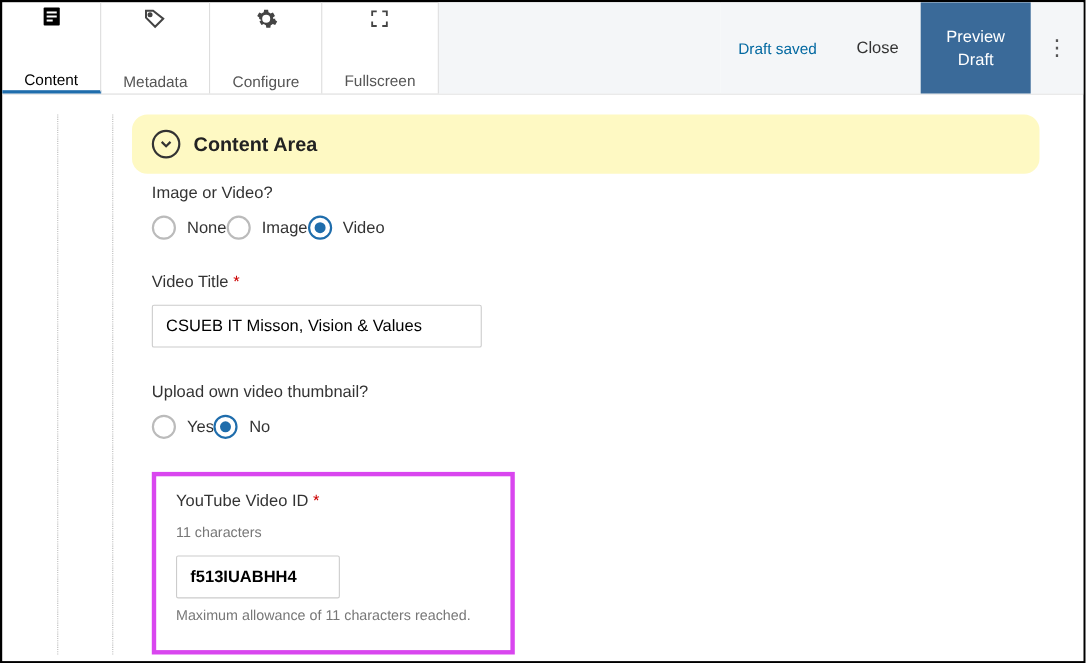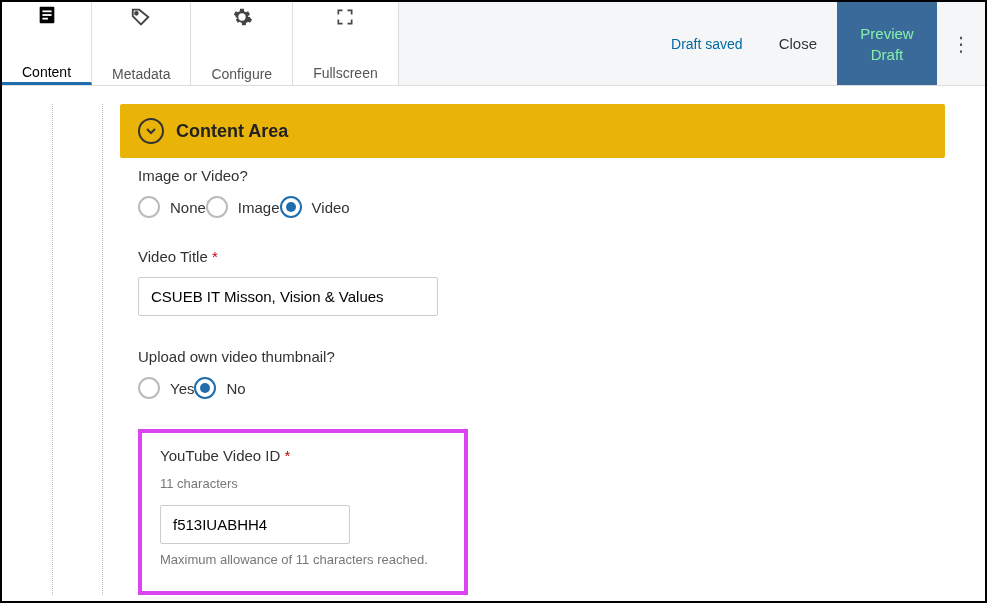--- a/index.html
+++ b/index.html
@@ -8,41 +8,41 @@
 .toolbar { display: flex; height: 84px; border-bottom: 1px solid #ddd; }
 .tab { display: flex; flex-direction: column; align-items: center; justify-content: center; border-right: 1px solid #ddd; cursor: pointer; color: #555; padding: 0 20px; min-width: 88px; gap: 26px; }
 .tab.active { border-bottom: 3px solid #1f6dac; color: #000; }
 .tab-icon { font-size: 22px; margin-bottom: 6px; color: #444; }
 .tab.active .tab-icon { color: #000; }
 .tab-label { font-size: 14px; }
 .toolbar-spacer { flex: 1; background: #f4f6f8; }
 .toolbar-right { display: flex; align-items: center; background: #f4f6f8; }
 .draft-saved { color: #0369a1; font-size: 14px; padding: 0 16px; }
 .close-btn { color: #333; font-size: 15px; padding: 0 20px; cursor: pointer; }
-.preview-btn { background: #3a6a99; color: #86efac; display: flex; flex-direction: column; align-items: center; justify-content: center; width: 100px; height: 100%; cursor: pointer; font-size: 15px; line-height: 1.4; }
+.preview-btn { background: #3a6a99; color: #ffffff; display: flex; flex-direction: column; align-items: center; justify-content: center; width: 100px; height: 100%; cursor: pointer; font-size: 15px; line-height: 1.4; }
 .more-btn { width: 48px; display: flex; align-items: center; justify-content: center; cursor: pointer; color: #555; font-size: 20px; }
 .content-wrapper { padding: 0 40px 0 40px; height: calc(100% - 84px); overflow: hidden; }
 .tree-wrapper { position: relative; padding-left: 60px; }
 .tree-line1 { position: absolute; left: 10px; top: 0; bottom: 0; border-left: 1px dotted #bbb; }
 .tree-line2 { position: absolute; left: 60px; top: 0; bottom: 0; border-left: 1px dotted #bbb; }
-.section-header { background: #eab308; display: flex; align-items: center; padding: 14px 18px; margin-top: 18px; border-radius: 2px; }
+.section-header { background: #fef9c3; display: flex; align-items: center; padding: 14px 18px; margin-top: 18px; border-radius: 14px; }
 .chevron-circle { width: 26px; height: 26px; border-radius: 50%; border: 2px solid #333; display: flex; align-items: center; justify-content: center; margin-right: 12px; cursor: pointer; }
 .chevron-circle svg { width: 12px; height: 12px; }
 .section-title { font-size: 18px; font-weight: 600; color: #222; }
 .form-area { padding: 9px 0 0 18px; }
 .field-label { font-size: 15px; color: #333; margin-bottom: 12px; }
 .radio-row { display: flex; margin-bottom: 30px; }
 .radio-option { display: flex; align-items: center; gap: 10px; cursor: pointer; }
 .radio-outer { width: 22px; height: 22px; border: 2px solid #bbb; border-radius: 50%; display: flex; align-items: center; justify-content: center; }
 .radio-option.selected .radio-outer { border-color: #1f6dac; }
 .radio-inner { width: 10px; height: 10px; border-radius: 50%; background: #1f6dac; }
 .radio-text { font-size: 15px; color: #333; }
 .req-star { color: #c00; }
 .text-input { border: 1px solid #ccc; padding: 10px 12px; font-size: 15px; width: 300px; border-radius: 2px; margin-bottom: 8px; }
-.text-input.small { width: 190px; }
+.text-input.small { width: 149px; font-weight: bold; }
 .helper-text { color: #777; font-size: 13px; margin-bottom: 14px; }
 .highlight-box { border: 4px solid #d946ef; padding: 14px 18px 10px 18px; width: 330px; margin-top: 12px; }
 .field-block { margin-bottom: 24px; }
 </style>
 </head>
 <body>
 
 <div class="container">
   <div class="toolbar">
     <div class="tab active">

